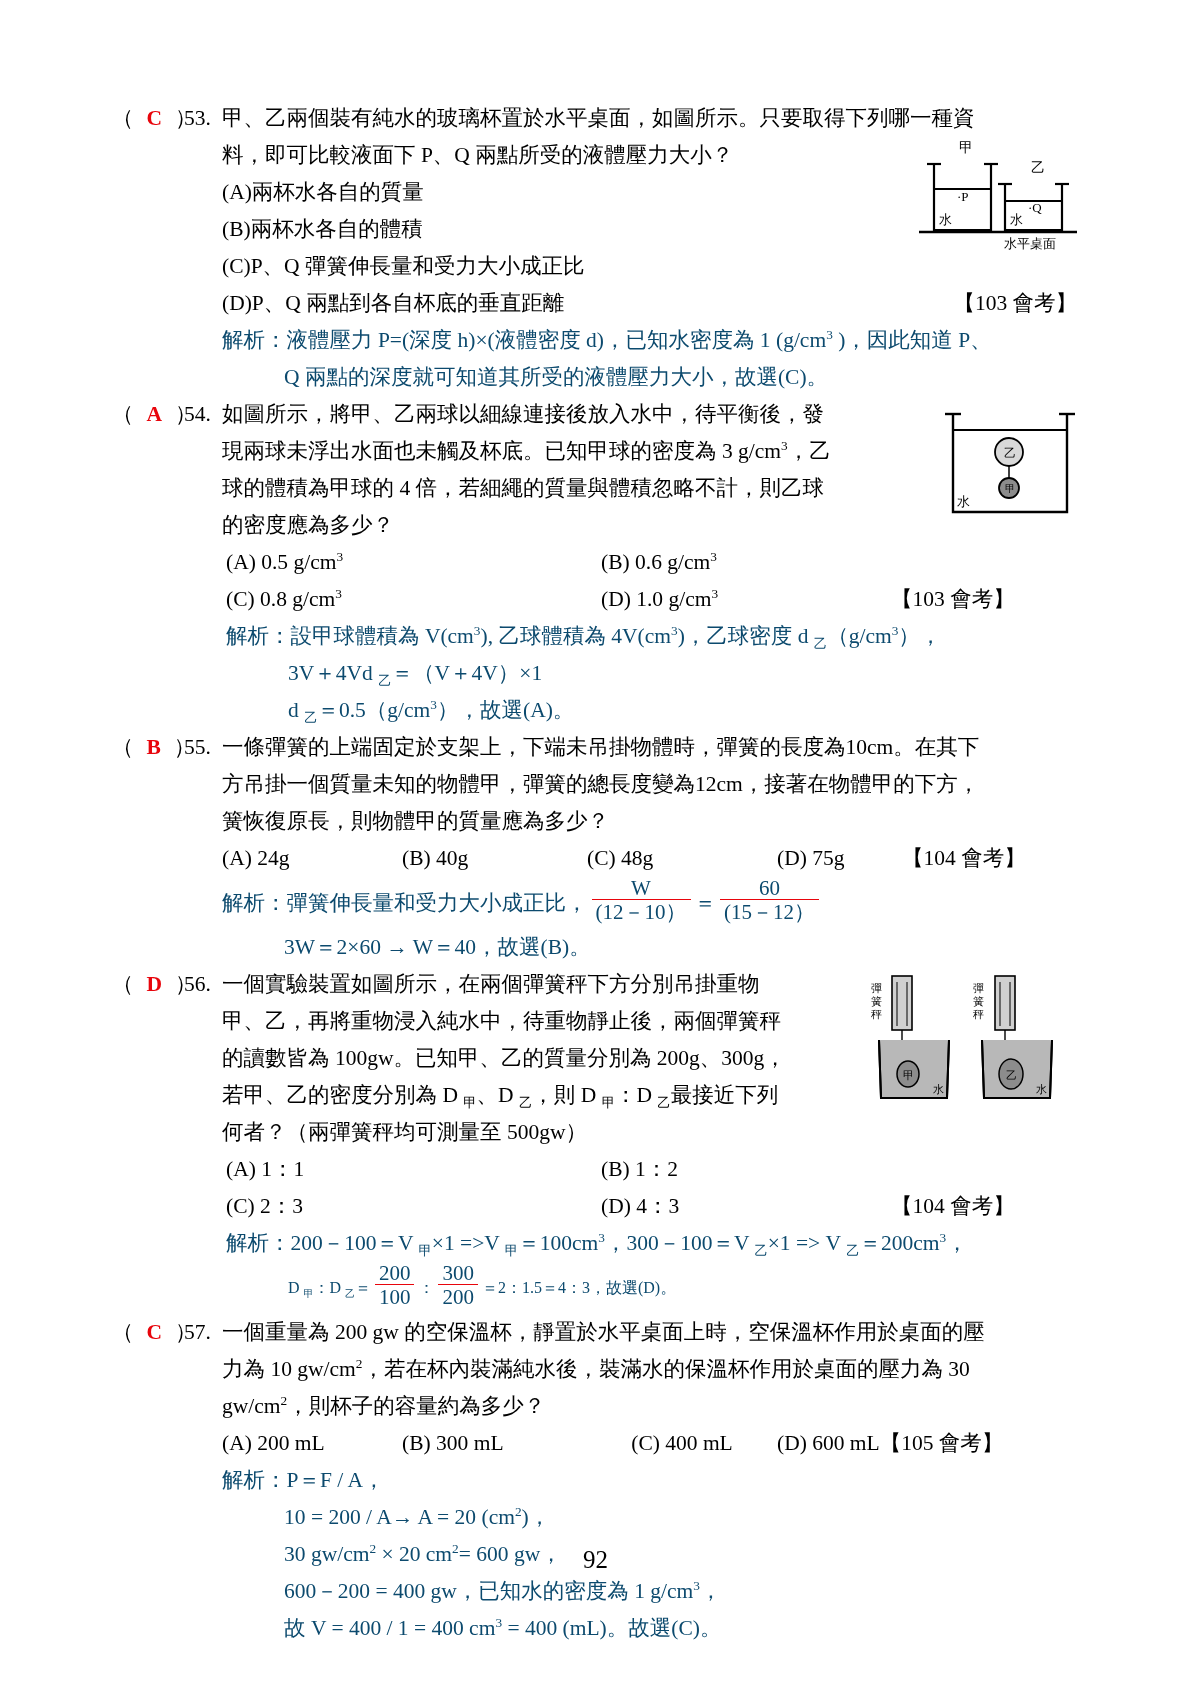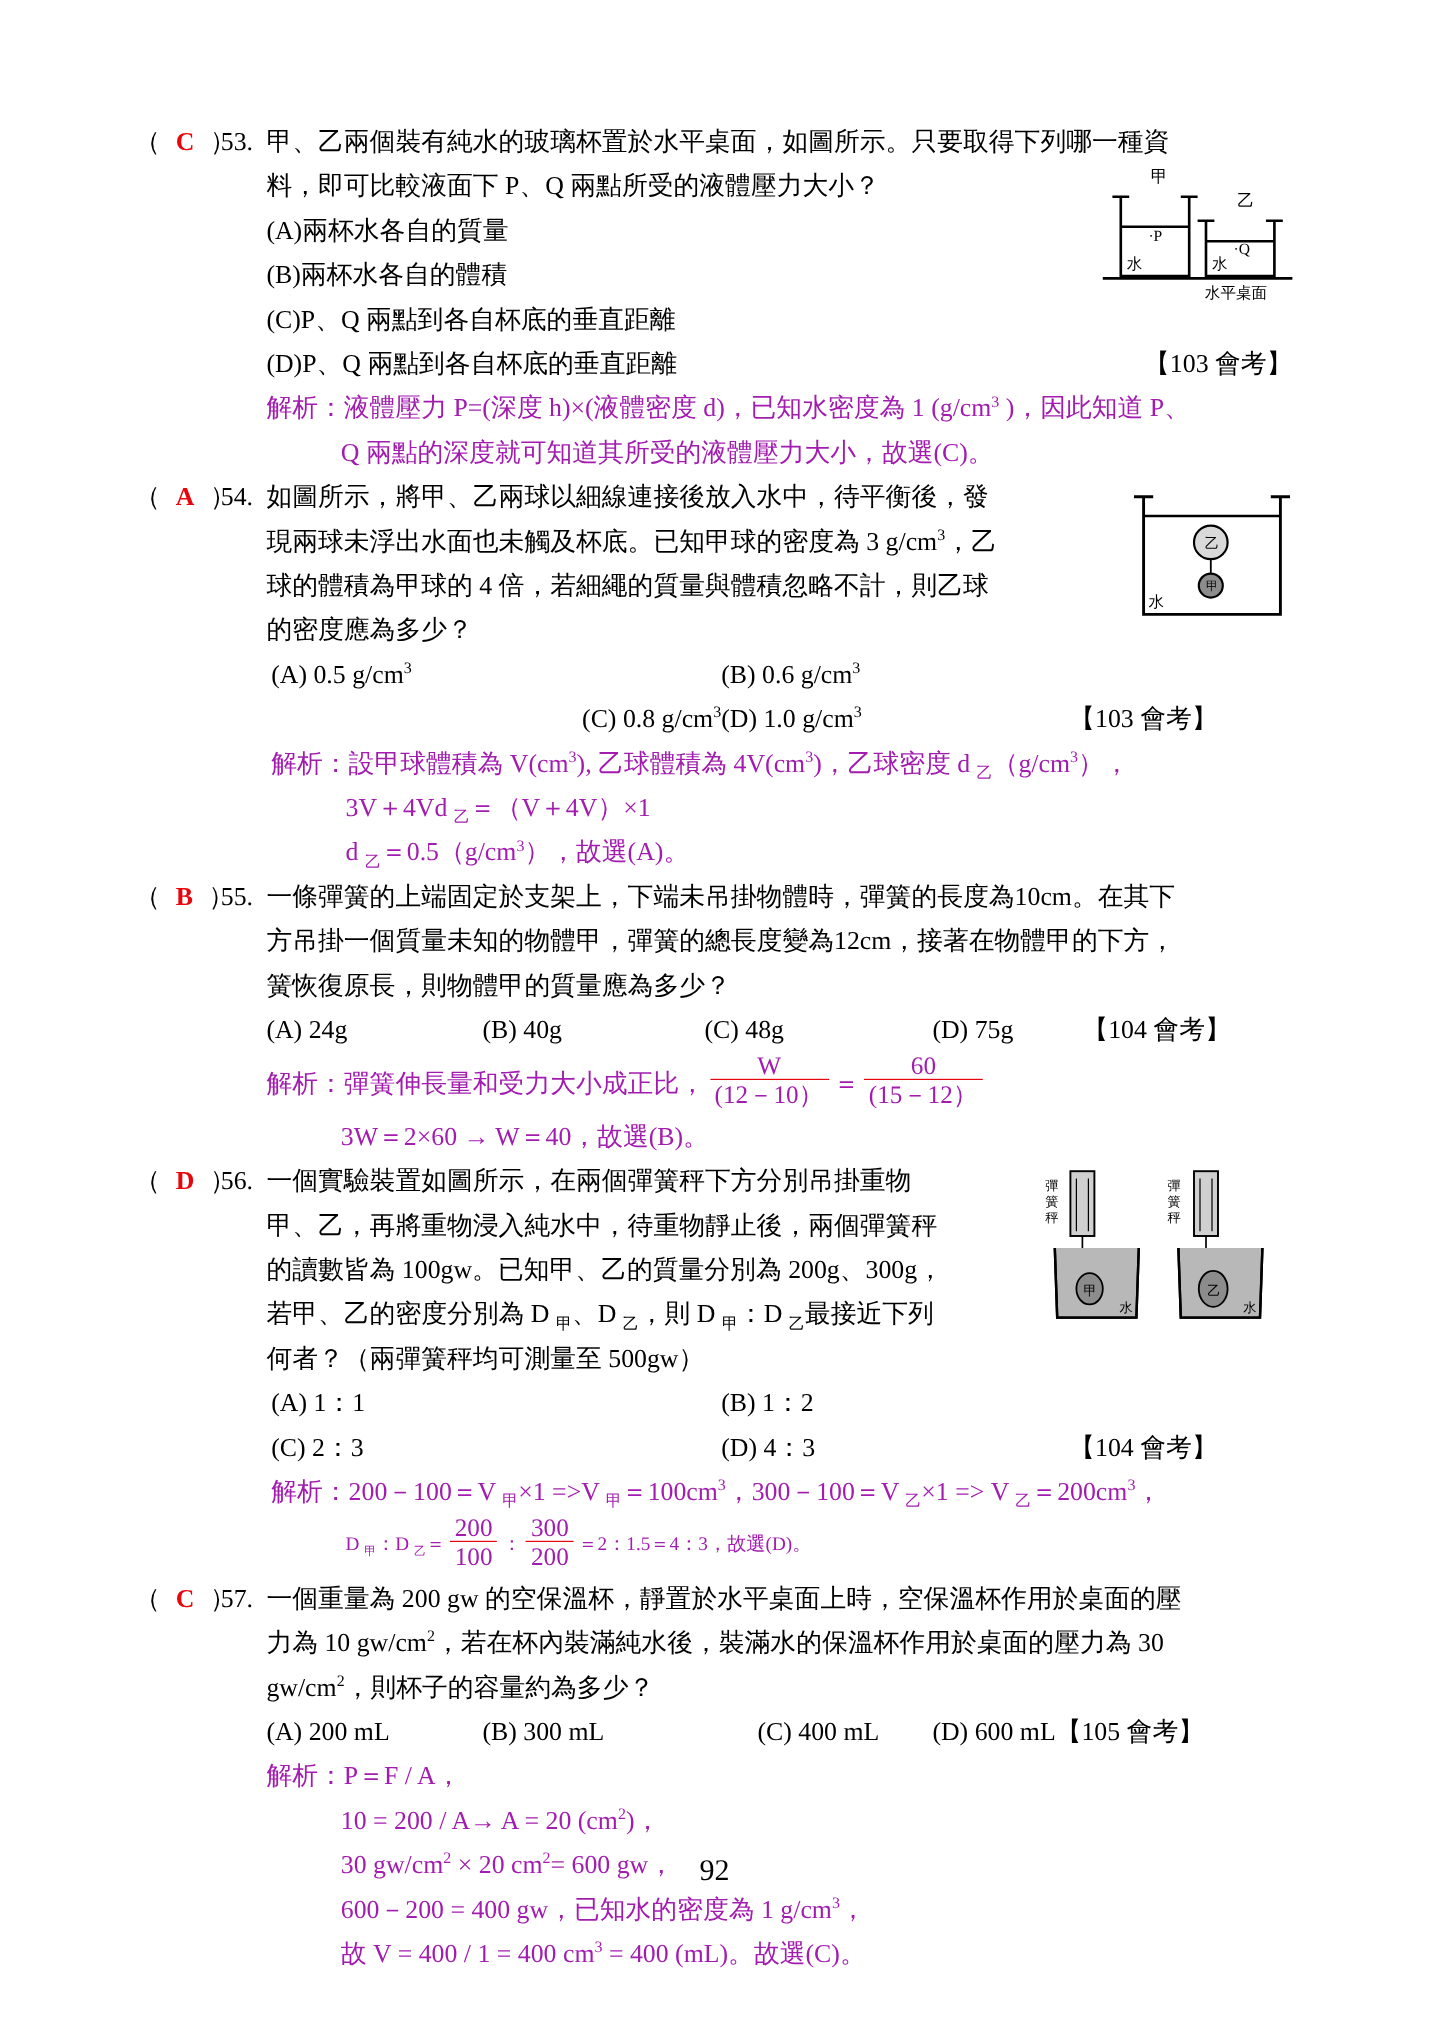--- a/index.html
+++ b/index.html
@@ -58,21 +58,21 @@
   .qbody {
     flex: 1 1 auto;
     font-size: 21.5px;
     line-height: 37px;
   }
   .ind { margin-left: 114px; }
 
   .line { font-size: 21.5px; line-height: 37px; white-space: nowrap; }
   .line-wrap { font-size: 21.5px; line-height: 37px; }
 
-  .sol { color: #a21caf; }
+  .sol { color: #0c4a6e; }
   .sol-ind { padding-left: 62px; }
 
   sup { font-size: 0.62em; vertical-align: super; line-height: 0; }
   sub { font-size: 0.62em; vertical-align: sub; line-height: 0; }
 
   .src { white-space: nowrap; }
 
   
   .opts2 { display: flex; }
   .opts2 > div:nth-child(1) { width: 375px; }
@@ -152,21 +152,21 @@
       <div class="qrow">
         <div class="marker">
           <span class="paren">（</span><span class="ans">C</span><span class="paren">）</span>
         </div>
         <div class="qnum">53.</div>
         <div class="qbody">
           <div class="line-wrap">甲、乙兩個裝有純水的玻璃杯置於水平桌面，如圖所示。只要取得下列哪一種資</div>
           <div class="line-wrap">料，即可比較液面下 P、Q 兩點所受的液體壓力大小？</div>
           <div class="line">(A)兩杯水各自的質量</div>
           <div class="line">(B)兩杯水各自的體積</div>
-          <div class="line">(C)P、Q 兩點到各自杯底的垂直距離</div>
+          <div class="line">(C)P、Q 彈簧伸長量和受力大小成正比</div>
           <div class="line" style="display:flex;justify-content:space-between;">
             <span>(D)P、Q 兩點到各自杯底的垂直距離</span>
             <span class="src">【103 會考】</span>
           </div>
           <div class="line-wrap sol">
             <span>解析：</span><span>液體壓力 P=(深度 h)×(液體密度 d)，已知水密度為 1 (g/cm<sup>3</sup> )，因此知道 P、</span>
           </div>
           <div class="line-wrap sol sol-ind">Q 兩點的深度就可知道其所受的液體壓力大小，故選(C)。</div>
         </div>
       </div>
@@ -202,21 +202,21 @@
           <div class="line-wrap">球的體積為甲球的 4 倍，若細繩的質量與體積忽略不計，則乙球</div>
           <div class="line-wrap">的密度應為多少？</div>
         </div>
       </div>
       <div class="ind">
         <div class="line opts2">
           <div>(A) 0.5 g/cm<sup>3</sup></div>
           <div>(B) 0.6 g/cm<sup>3</sup></div>
         </div>
         <div class="line" style="display:flex;">
-          <div style="width:375px;text-align:right;">(C) 0.8 g/cm<sup>3</sup></div>
+          <div style="width:375px;">(C) 0.8 g/cm<sup>3</sup></div>
           <div style="width:290px;">(D) 1.0 g/cm<sup>3</sup></div>
           <div class="src">【103 會考】</div>
         </div>
         <div class="line-wrap sol">
           <span>解析：</span><span>設甲球體積為 V(cm<sup>3</sup>), 乙球體積為 4V(cm<sup>3</sup>)，乙球密度 d <sub>乙</sub>（g/cm<sup>3</sup>），</span>
         </div>
         <div class="line-wrap sol sol-ind">3V＋4Vd <sub>乙</sub>＝（V＋4V）×1</div>
         <div class="line-wrap sol sol-ind">d <sub>乙</sub>＝0.5（g/cm<sup>3</sup>），故選(A)。</div>
       </div>
     </div>

